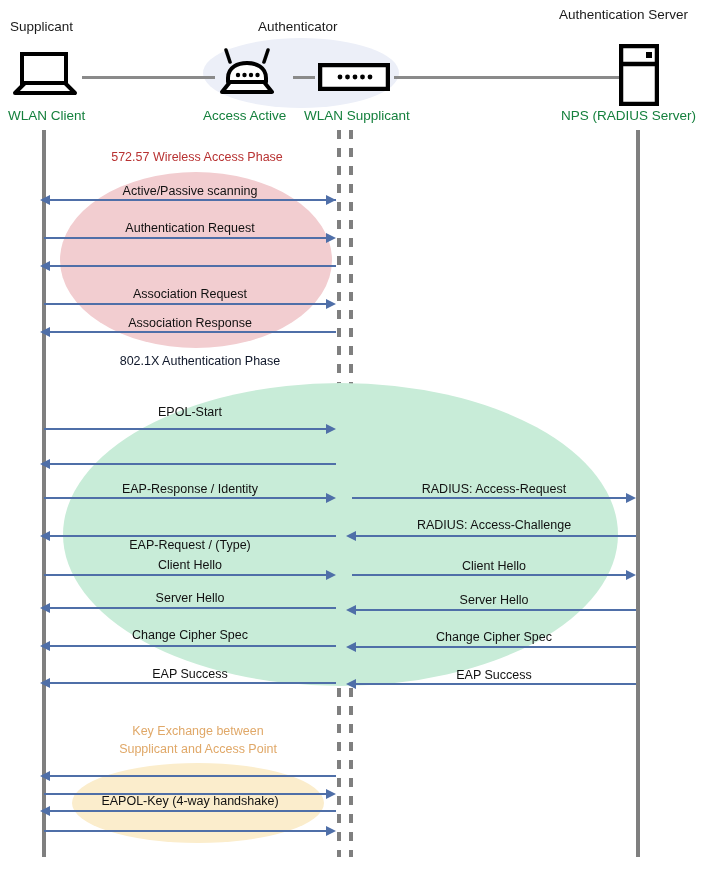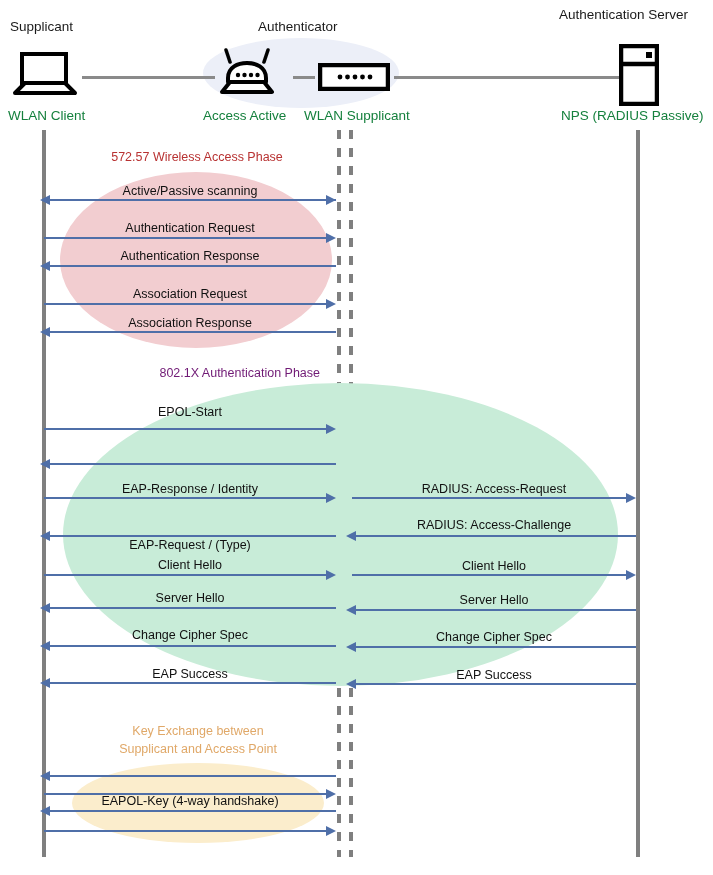--- a/index.html
+++ b/index.html
@@ -149,53 +149,52 @@
     <svg width="40" height="62" viewBox="0 0 40 62">
       <rect x="2" y="2" width="36" height="58" fill="#fff" stroke="#000" stroke-width="4.5"></rect>
       <line x1="2" y1="20" x2="38" y2="20" stroke="#000" stroke-width="4.5"></line>
       <rect x="27" y="8" width="6" height="6" fill="#000"></rect>
     </svg>
   </div>
 
   <div class="actor-sublabel" style="left:8px; top:109px;">WLAN Client</div>
   <div class="actor-sublabel" style="left:203px; top:109px;">Access Active</div>
   <div class="actor-sublabel" style="left:304px; top:109px;">WLAN Supplicant</div>
-  <div class="actor-sublabel" style="left:561px; top:109px;">NPS (RADIUS Passive)</div>
+  <div class="actor-sublabel" style="left:561px; top:109px;">NPS (RADIUS Server)</div>
 
   <div class="lifeline-solid" style="left:42px; top:130px; height:727px;"></div>
   <div class="lifeline-dashed" style="left:337px; top:130px; height:727px;"></div>
   <div class="lifeline-dashed" style="left:349px; top:130px; height:727px;"></div>
   <div class="lifeline-solid" style="left:636px; top:130px; height:727px;"></div>
 
   <div class="phase-ellipse" style="left:60px; top:172px; width:272px; height:176px; background:#f2cdd0;"></div>
   <div class="phase-title" style="left:72px; top:148px; width:250px; color:#b83232;">572.57 Wireless Access Phase</div>
 
   <div class="msg-label" style="left:42px; top:185px; width:296px;">Active/Passive scanning</div>
   <div class="msg-line" style="left:46px; top:199px; width:290px;"></div>
   <div class="msg-head left" style="left:40px; top:195px;"></div>
   <div class="msg-head right" style="left:326px; top:195px;"></div>
 
   <div class="msg-label" style="left:42px; top:222px; width:296px;">Authentication Request</div>
   <div class="msg-line" style="left:44px; top:237px; width:290px;"></div>
   <div class="msg-head right" style="left:326px; top:233px;"></div>
 
-  <div class="msg-label" style="left:42px; top:250px; width:296px;">Authentication Response</div>
   <div class="msg-line" style="left:46px; top:265px; width:290px;"></div>
   <div class="msg-head left" style="left:40px; top:261px;"></div>
 
   <div class="msg-label" style="left:42px; top:288px; width:296px;">Association Request</div>
   <div class="msg-line" style="left:44px; top:303px; width:290px;"></div>
   <div class="msg-head right" style="left:326px; top:299px;"></div>
 
   <div class="msg-label" style="left:42px; top:317px; width:296px;">Association Response</div>
   <div class="msg-line" style="left:46px; top:331px; width:290px;"></div>
   <div class="msg-head left" style="left:40px; top:327px;"></div>
 
   <div class="phase-ellipse" style="left:63px; top:383px; width:555px; height:303px; background:#c8ecd8;"></div>
-  <div class="phase-title" style="left:80px; top:364px; width:240px; color:#701a75;text-align:right;">802.1X Authentication Phase</div>
+  <div class="phase-title" style="left:80px; top:352px; width:240px; color:#0f172a;">802.1X Authentication Phase</div>
 
   <div class="msg-label" style="left:42px; top:406px; width:296px;">EPOL-Start</div>
   <div class="msg-line" style="left:44px; top:428px; width:290px;"></div>
   <div class="msg-head right" style="left:326px; top:424px;"></div>
 
   <div class="msg-line" style="left:46px; top:463px; width:290px;"></div>
   <div class="msg-head left" style="left:40px; top:459px;"></div>
 
   <div class="msg-label" style="left:42px; top:483px; width:296px;">EAP-Response / Identity</div>
   <div class="msg-line" style="left:44px; top:497px; width:290px;"></div>

